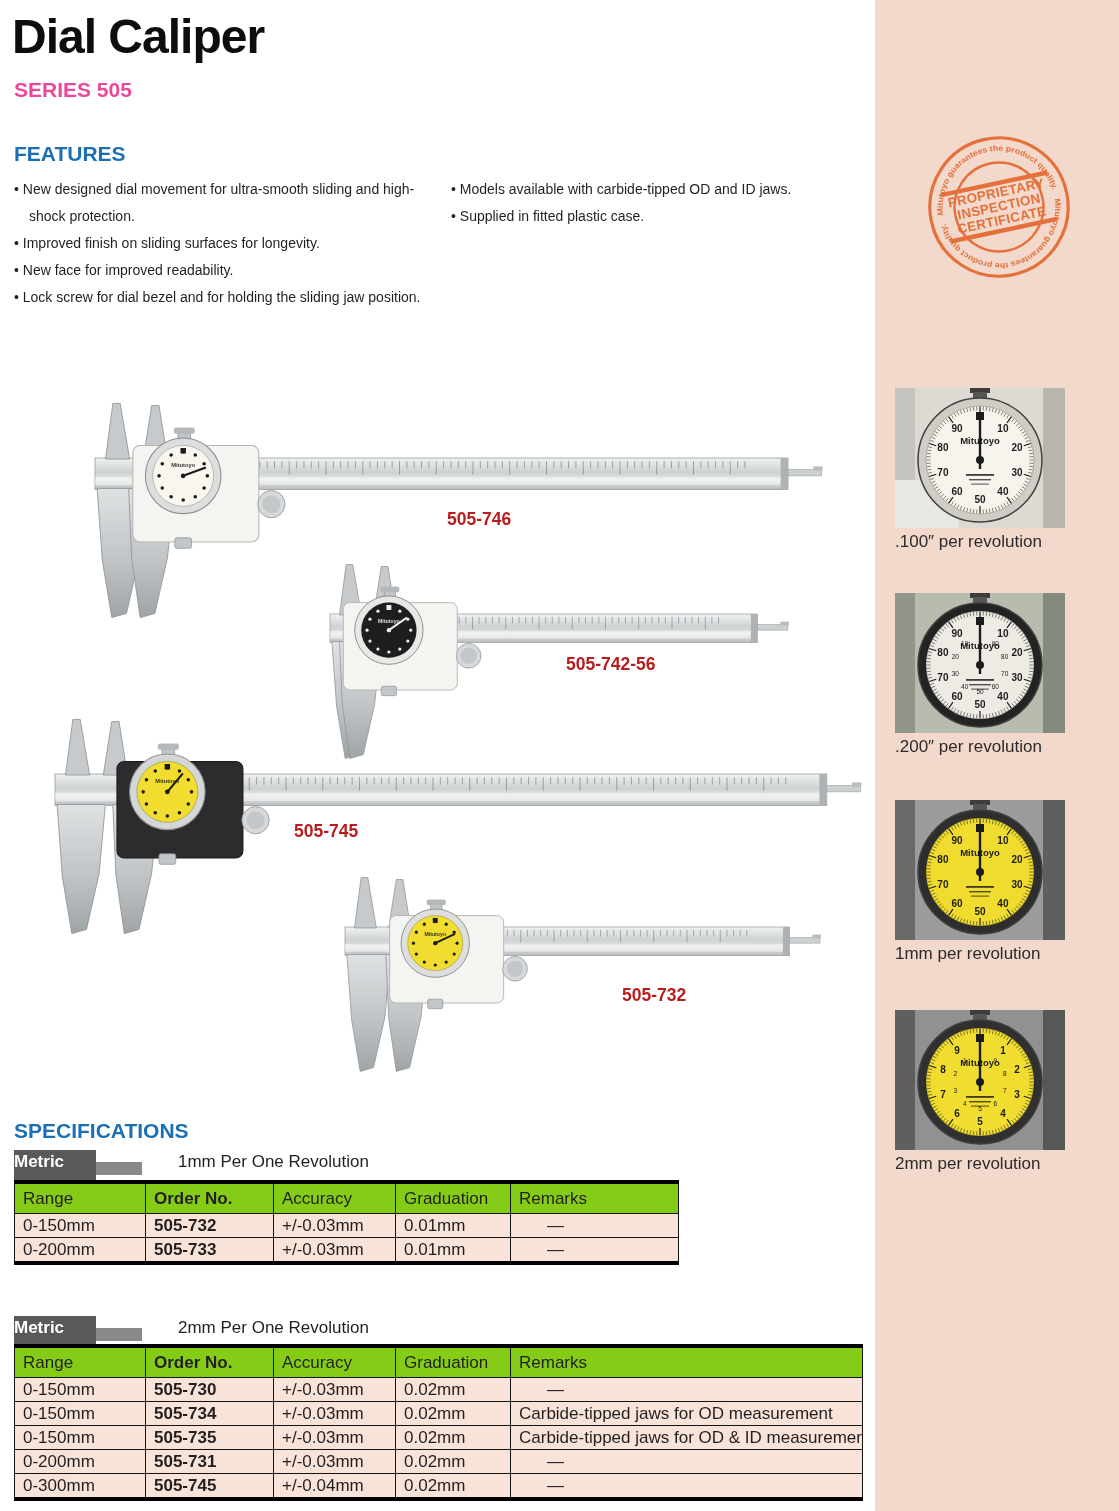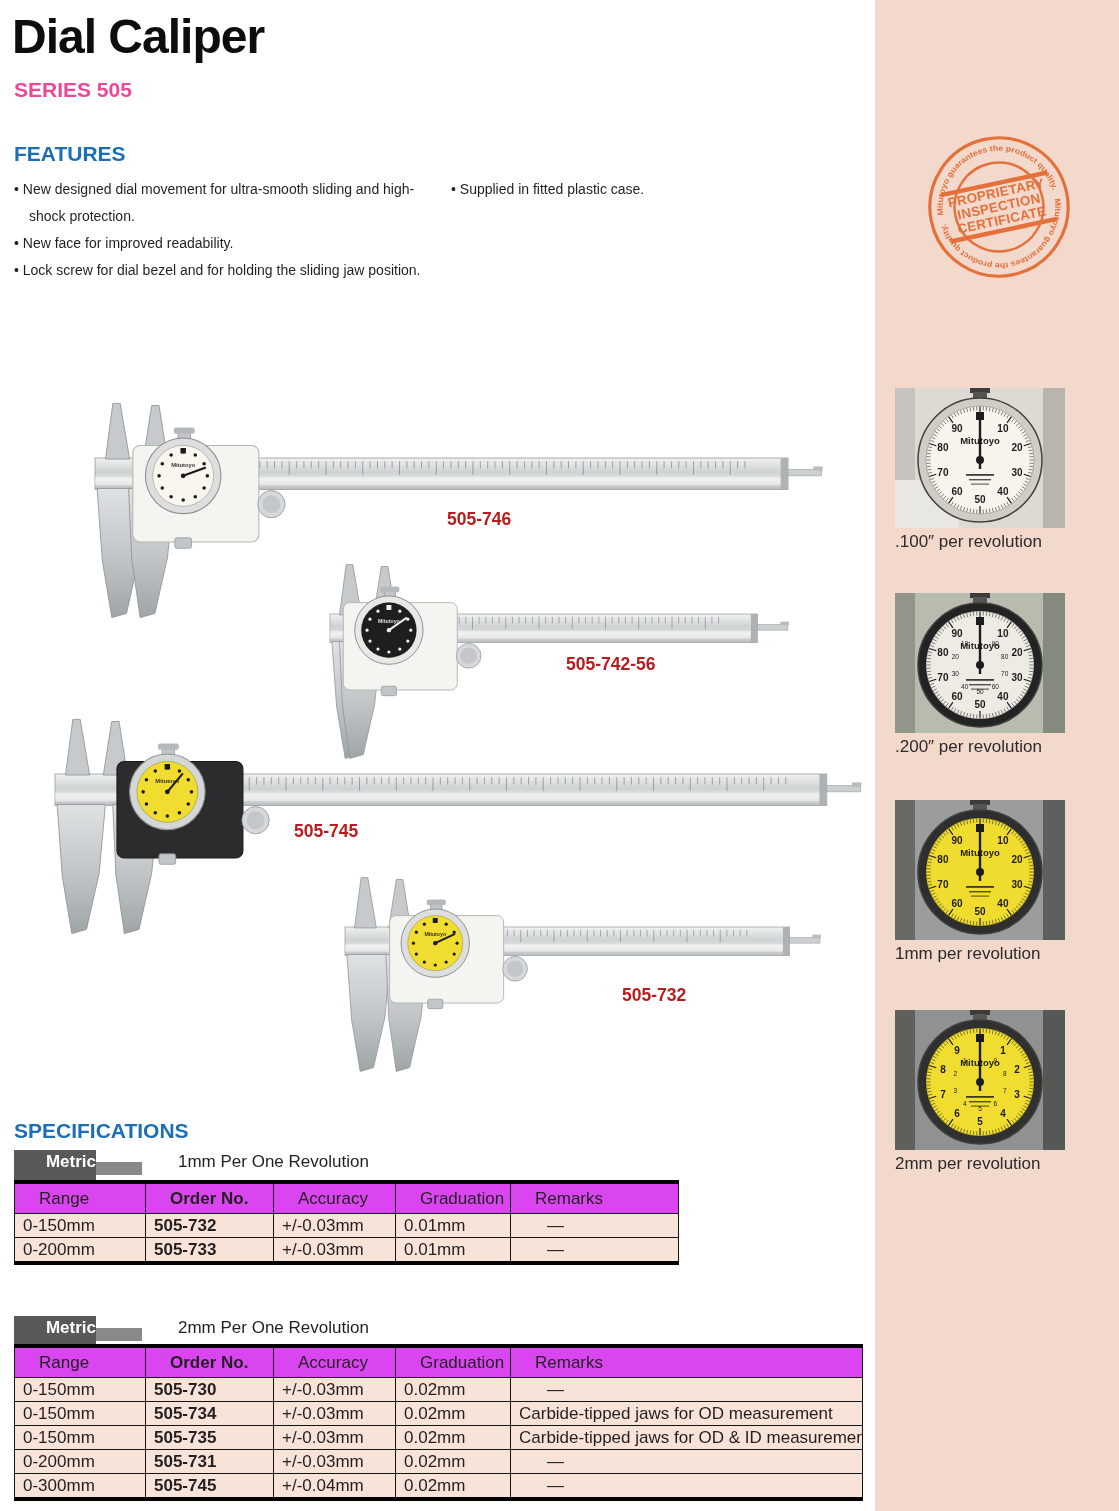--- a/index.html
+++ b/index.html
@@ -21,55 +21,57 @@
   ul.feat li{padding-left:15px;text-indent:-15px}
   .feat-col1{left:14px;top:176px;width:424px}
   .feat-col2{left:451px;top:176px;width:420px}
 
   #caliper-canvas{position:absolute;left:0;top:0;width:875px;height:1511px;pointer-events:none}
   .caliper-label{position:absolute;font-size:17.5px;font-weight:bold;color:#b91c1c;white-space:nowrap}
 
   .spec-heading{position:absolute;left:14px;top:1119px;font-size:21px;font-weight:bold;color:#1a6fb5}
   .tab{position:absolute;height:25px}
   .tab .box{position:absolute;left:0;top:0;width:82px;height:35px;background:#59595b;color:#ffffff;
-    font-weight:bold;font-size:17px;text-align:right;line-height:24px}
+    font-weight:bold;font-size:17px;text-align:left;line-height:24px}
   .tab .ext{position:absolute;left:82px;top:12px;width:46px;height:13px;background:#87898b}
   .tab .sub{position:absolute;left:164px;top:2px;font-size:17px;color:#231f20;white-space:nowrap}
   #tab1{left:14px;top:1150px}
   #tab2{left:14px;top:1316px}
 
   .table-slot{position:absolute}
   #table1{left:14px;top:1180px;width:664px}
   #table2{left:14px;top:1344px;width:848px}
   table.spec-table{border-collapse:collapse;table-layout:fixed;width:100%;
     border-left:1.5px solid #141414;border-right:1.5px solid #141414;
     border-top:4.5px solid #000;border-bottom:4.5px solid #000;font-size:17px}
-  table.spec-table th{background:#d946ef;font-weight:normal;text-align:left;padding:3px 24px;height:23px;
+  table.spec-table th{background:#84cc16;font-weight:normal;text-align:left;padding:3px 8px;height:23px;
     border:1.5px solid #141414;overflow:hidden;white-space:nowrap}
   table.spec-table th.bold{font-weight:bold}
   table.spec-table td{background:#f8e3d9;padding:0 8px;height:23px;border:1.5px solid #141414;
     overflow:hidden;white-space:nowrap}
   table.spec-table td.order{font-weight:bold}
   table.spec-table td.dash{padding-left:36px}
 
   svg text{font-family:"Liberation Sans",sans-serif}
 </style>
 </head>
 <body>
 
 <h1 class="page-title">Dial Caliper</h1>
 <div class="series-label">SERIES 505</div>
 
 <div class="features-heading">FEATURES</div>
 <ul class="feat feat-col1">
     <li>• New designed dial movement for ultra-smooth sliding and high-shock protection.</li>
+    <li>• Improved finish on sliding surfaces for longevity.</li>
     <li>• New face for improved readability.</li>
     <li>• Lock screw for dial bezel and for holding the sliding jaw position.</li>
   </ul>
 <ul class="feat feat-col2">
+    <li>• Models available with carbide-tipped OD and ID jaws.</li>
     <li>• Supplied in fitted plastic case.</li>
   </ul>
 
 <svg id="caliper-canvas" viewBox="0 0 875 1511">
     <defs>
       <linearGradient id="gBeam" x1="0" y1="0" x2="0" y2="1">
         <stop offset="0%" stop-color="#f1f2f2"></stop>
         <stop offset="45%" stop-color="#ced2d3"></stop>
         <stop offset="70%" stop-color="#e3e5e5"></stop>
         <stop offset="100%" stop-color="#b9bdbf"></stop>

